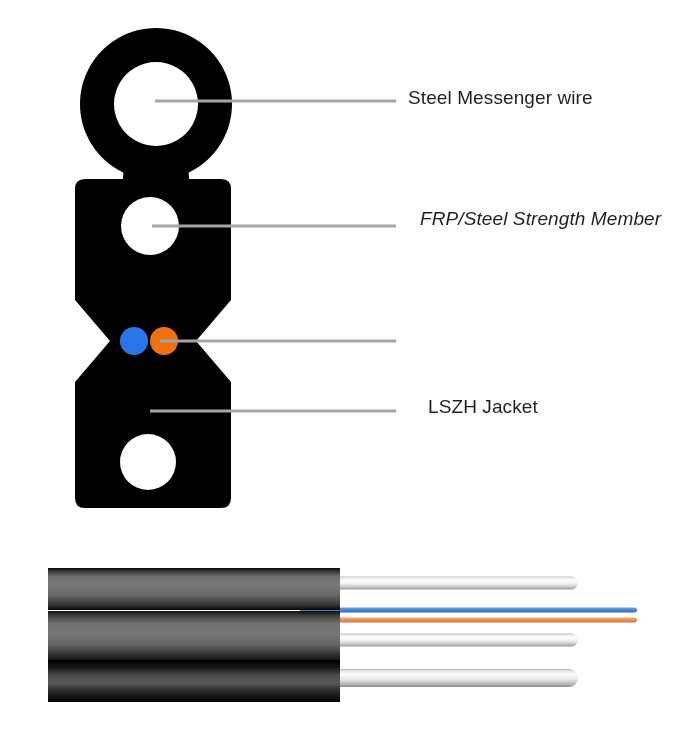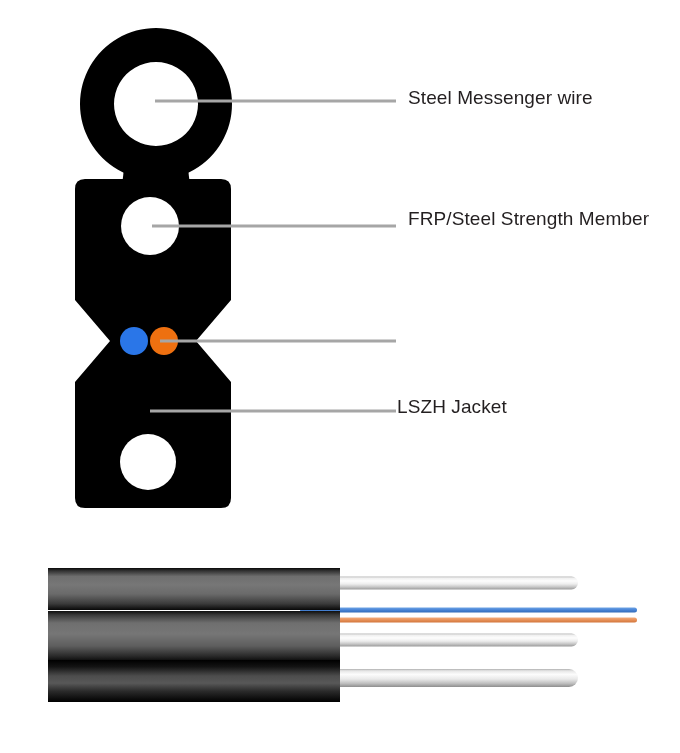--- a/index.html
+++ b/index.html
@@ -163,18 +163,18 @@
       <rect x="48" y="611" width="292" height="50" fill="url(#gradCoreBand)"></rect>
 
       <rect x="48" y="660" width="292" height="42" fill="url(#gradJacketBand)"></rect>
     </g>
 
   </svg>
 
   
   <div class="label" id="label-steel-messenger-wire" style="left: 408px; top: 88px;">Steel Messenger wire</div>
 
-  <div class="label" id="label-frp-steel-strength-member" style="left: 408px; top: 209px;">FRP/Steel Strength Member</div>
+  <div class="label" id="label-frp-steel-strength-member" style="left: 420px; top: 209px; font-style: italic;">FRP/Steel Strength Member</div>
 
 
-  <div class="label" id="label-lszh-jacket" style="left: 397px; top: 397px;">LSZH Jacket</div>
+  <div class="label" id="label-lszh-jacket" style="left: 428px; top: 397px;">LSZH Jacket</div>
 
 </div>
 
 </body></html>

